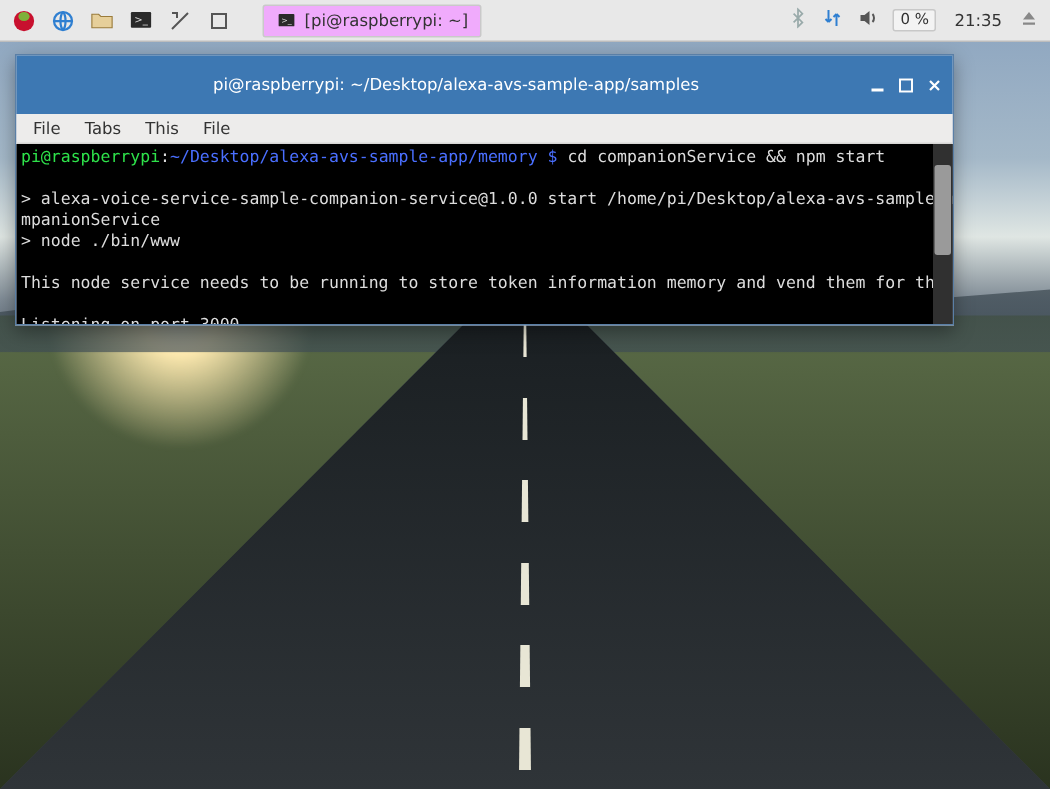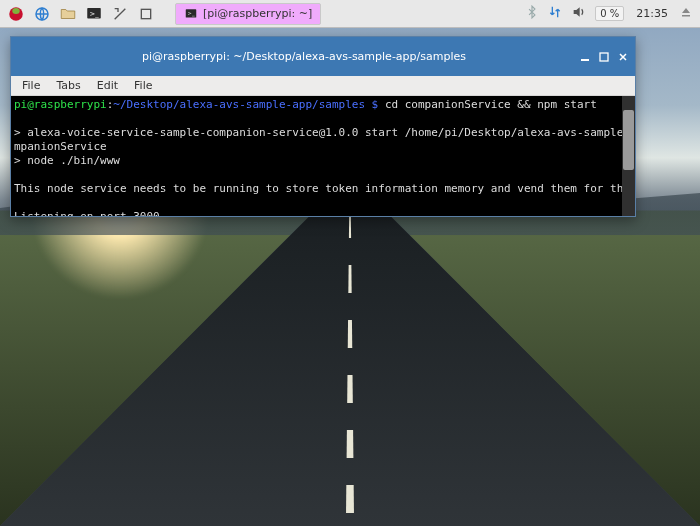--- a/index.html
+++ b/index.html
@@ -236,25 +236,25 @@
       <div class="win-b">
         <svg width="10" height="10" viewBox="0 0 10 10" stroke="#fff" stroke-width="1.5">
             <path d="M2 2l6 6M8 2l-6 6"></path>
           </svg>
       </div>
     </div>
   </div>
   <div class="menubar">
     <span>File</span>
     <span>Tabs</span>
-    <span>Edit</span>
+    <span>This</span>
     <span>File</span>
   </div>
   <div class="term-wrap">
-    <div class="terminal"><span class="green">pi@raspberrypi</span><span>:</span><span class="blue">~/Desktop/alexa-avs-sample-app/samples $</span> <span>cd companionService &amp;&amp; npm start</span>
+    <div class="terminal"><span class="green">pi@raspberrypi</span><span>:</span><span class="blue">~/Desktop/alexa-avs-sample-app/memory $</span> <span>cd companionService &amp;&amp; npm start</span>
 
 <span>&gt; alexa-voice-service-sample-companion-service@1.0.0 start /home/pi/Desktop/alexa-avs-sample-app/samples/co</span>
 <span>mpanionService</span>
 <span>&gt; node ./bin/www</span>
 
 <span>This node service needs to be running to store token information memory and vend them for the AVS app.</span>
 
 <span>Listening on port 3000</span>
 </div>
     <div class="scroll">

